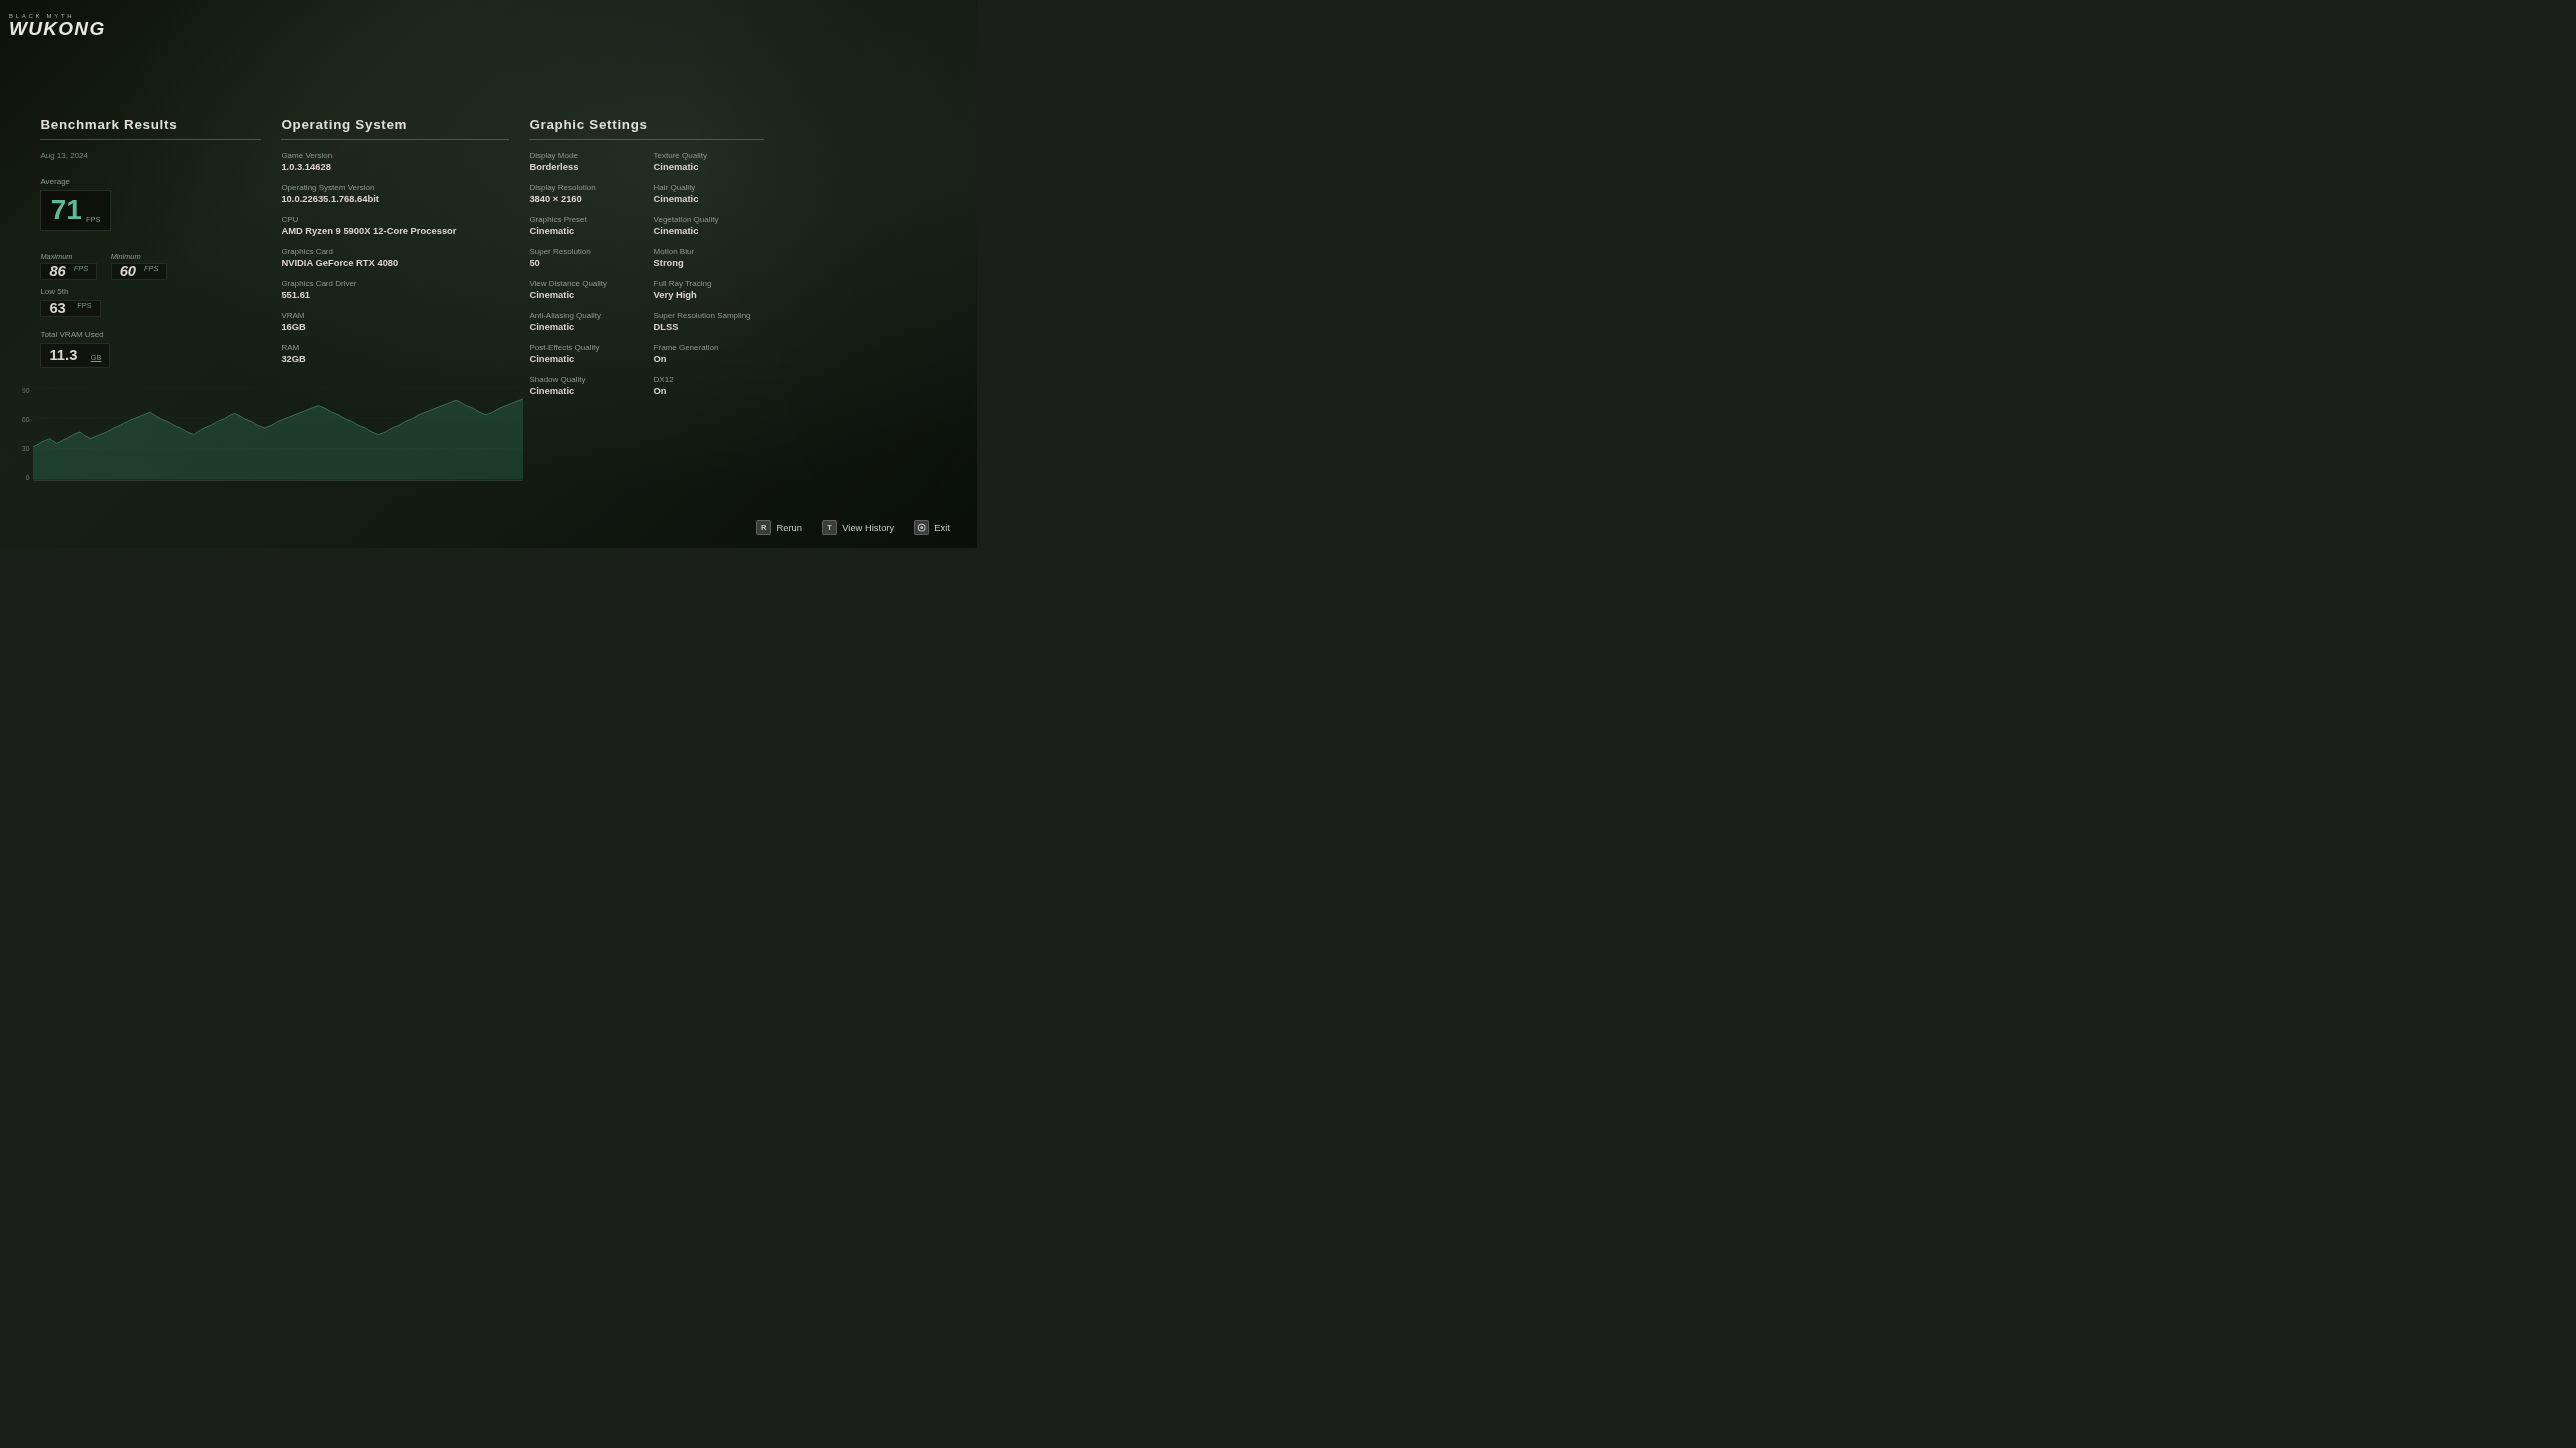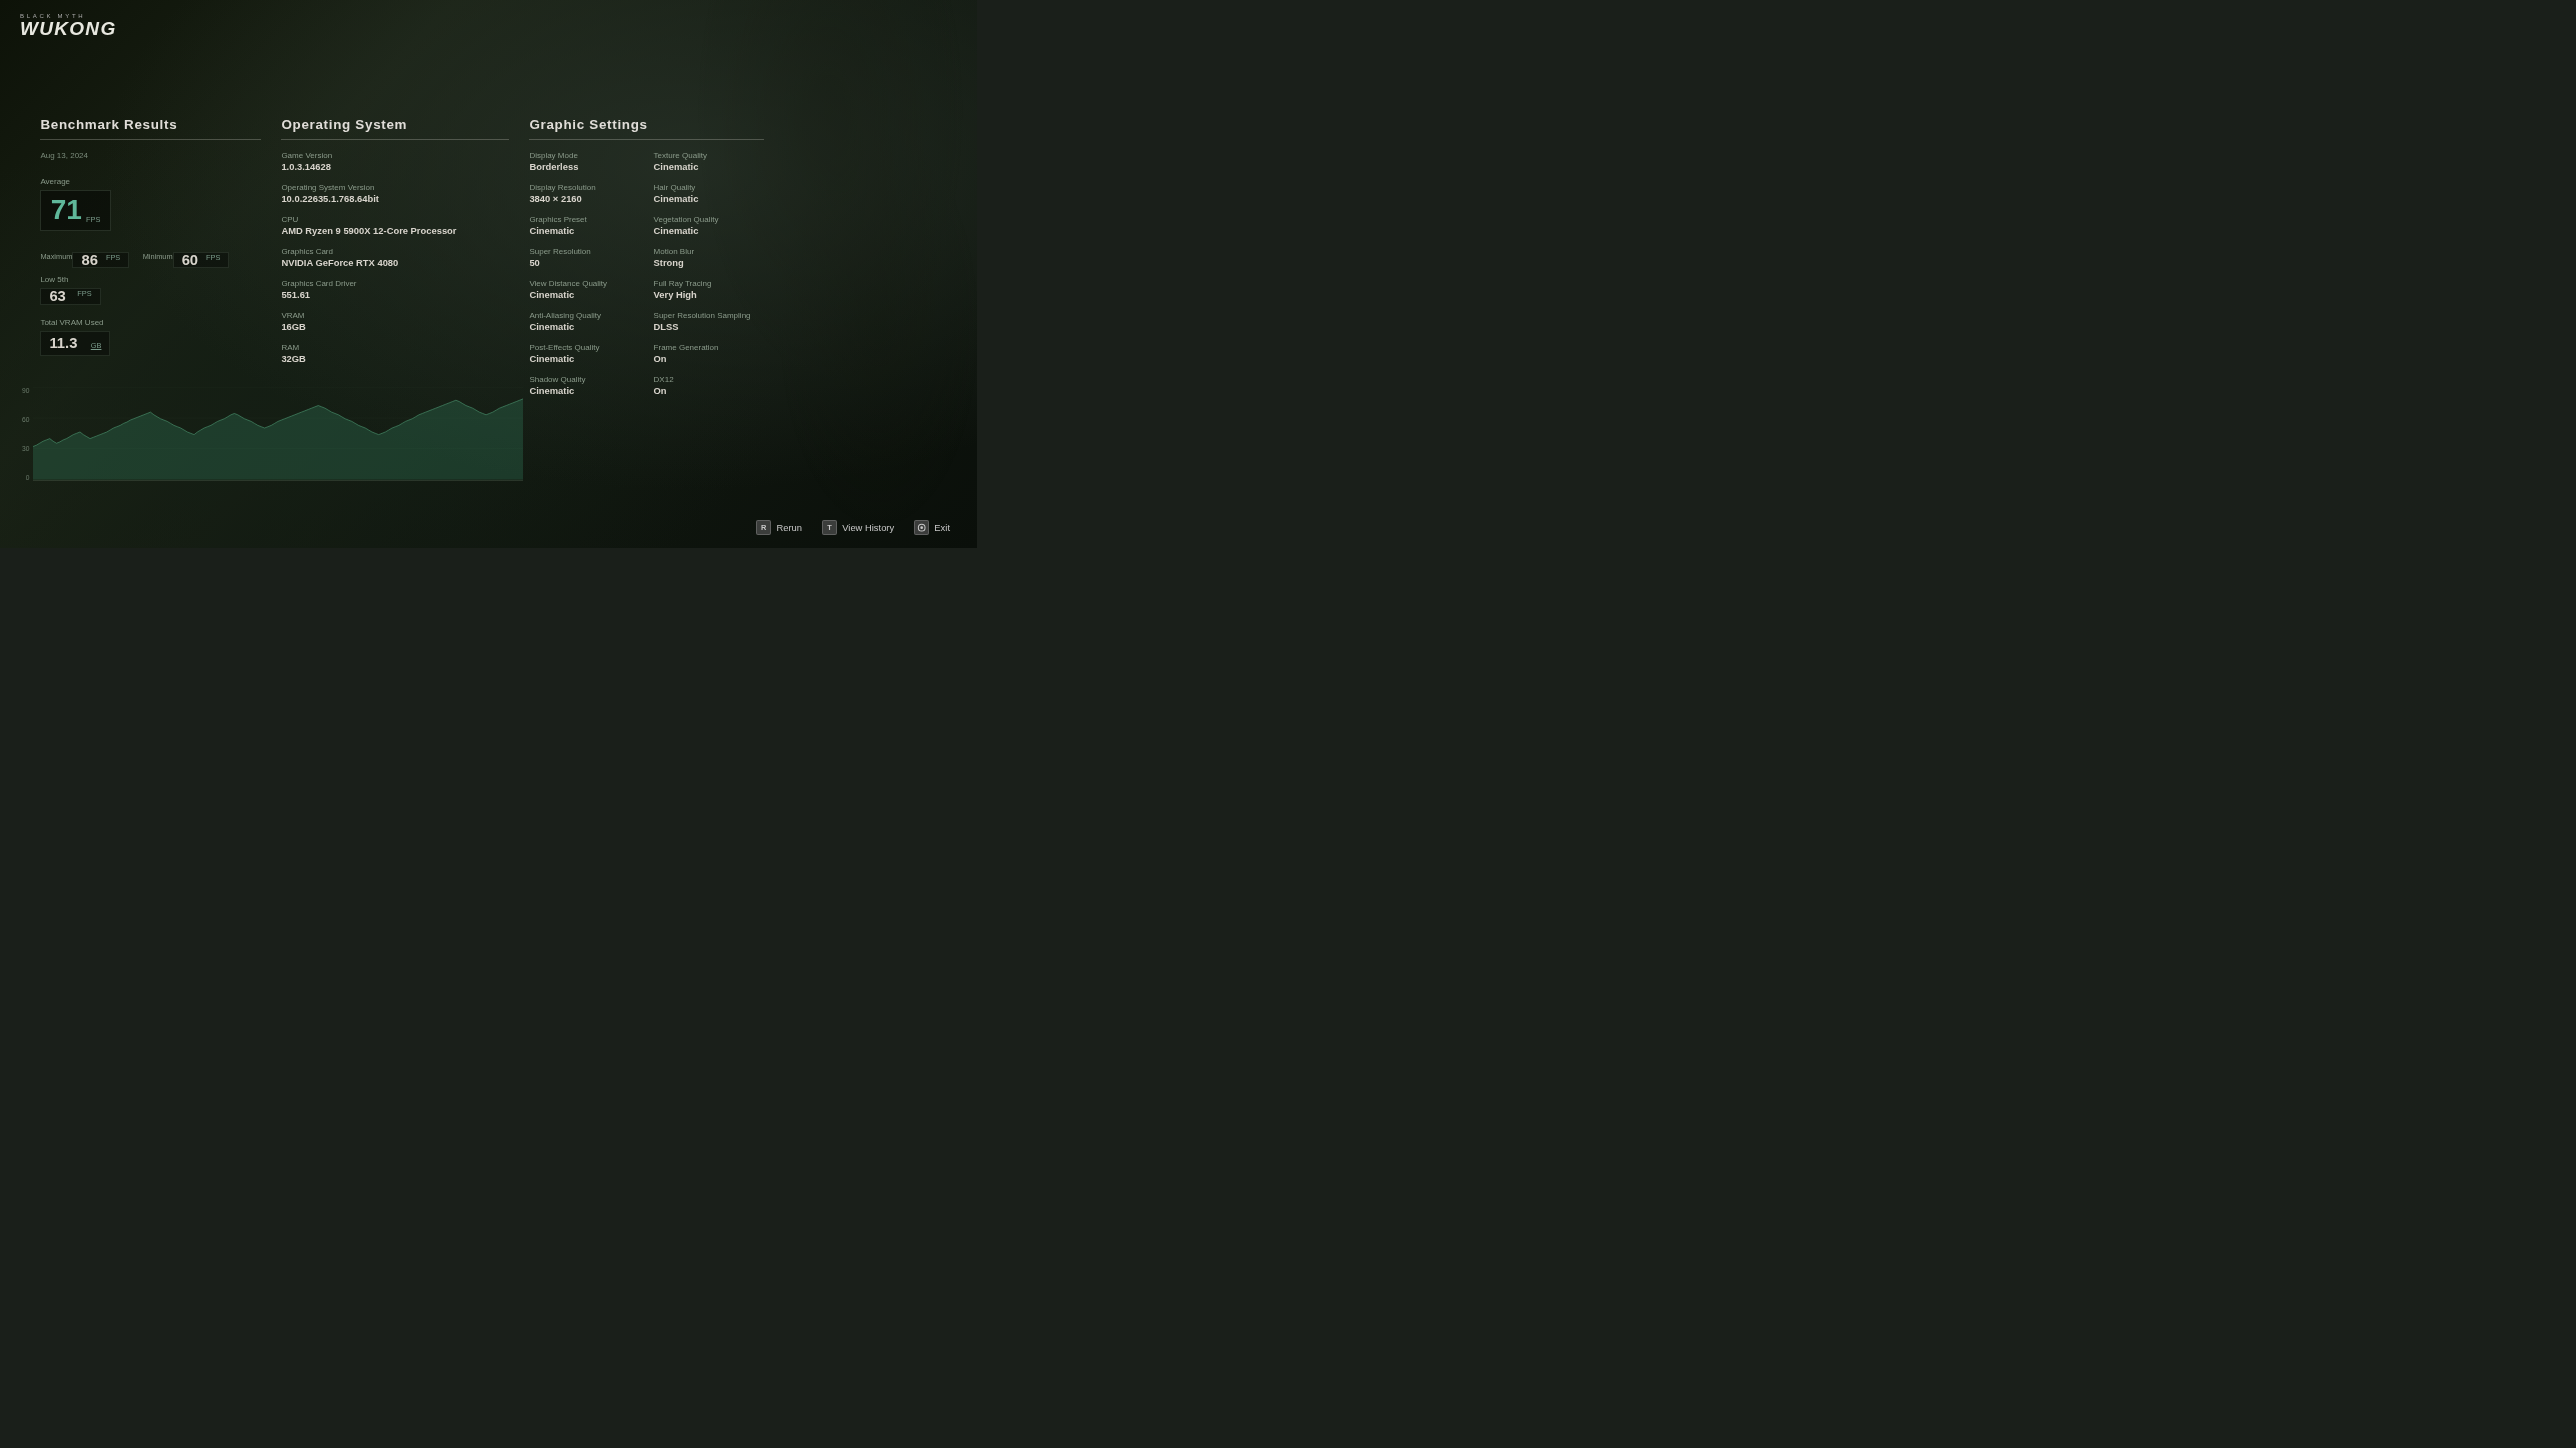--- a/index.html
+++ b/index.html
@@ -39,21 +39,21 @@
       z-index: 10;
       width: 100%;
       height: 100%;
       padding: 13.4px 27px;
     }
 
     
     .logo {
       position: absolute;
       top: 13.4px;
-      left: 20px;
+      left: 9px;
       width: 101px;
     }
 
     .logo-text-small {
       font-size: 6px;
       letter-spacing: 2.7px;
       color: #aaa;
       text-transform: uppercase;
       font-weight: 300;
     }
@@ -280,21 +280,21 @@
       font-size: 7.4px;
       font-weight: 700;
       color: #c8c8c8;
     }
 
     .btn-label {
       font-size: 9.4px;
       color: #c8c8c8;
     }
 
-    .fps-col { display: flex; flex-direction: row; }
+    .fps-col { display: flex; flex-direction: column; font-style: italic; }
     .fps-col-label { font-size: 7.4px; color: #8a9a8a; margin-bottom: 2.7px; }
   </style>
 </head>
 <body>
 
 <div class="bg"></div>
 <div class="bg-trees"></div>
 
 <div class="content">
 

